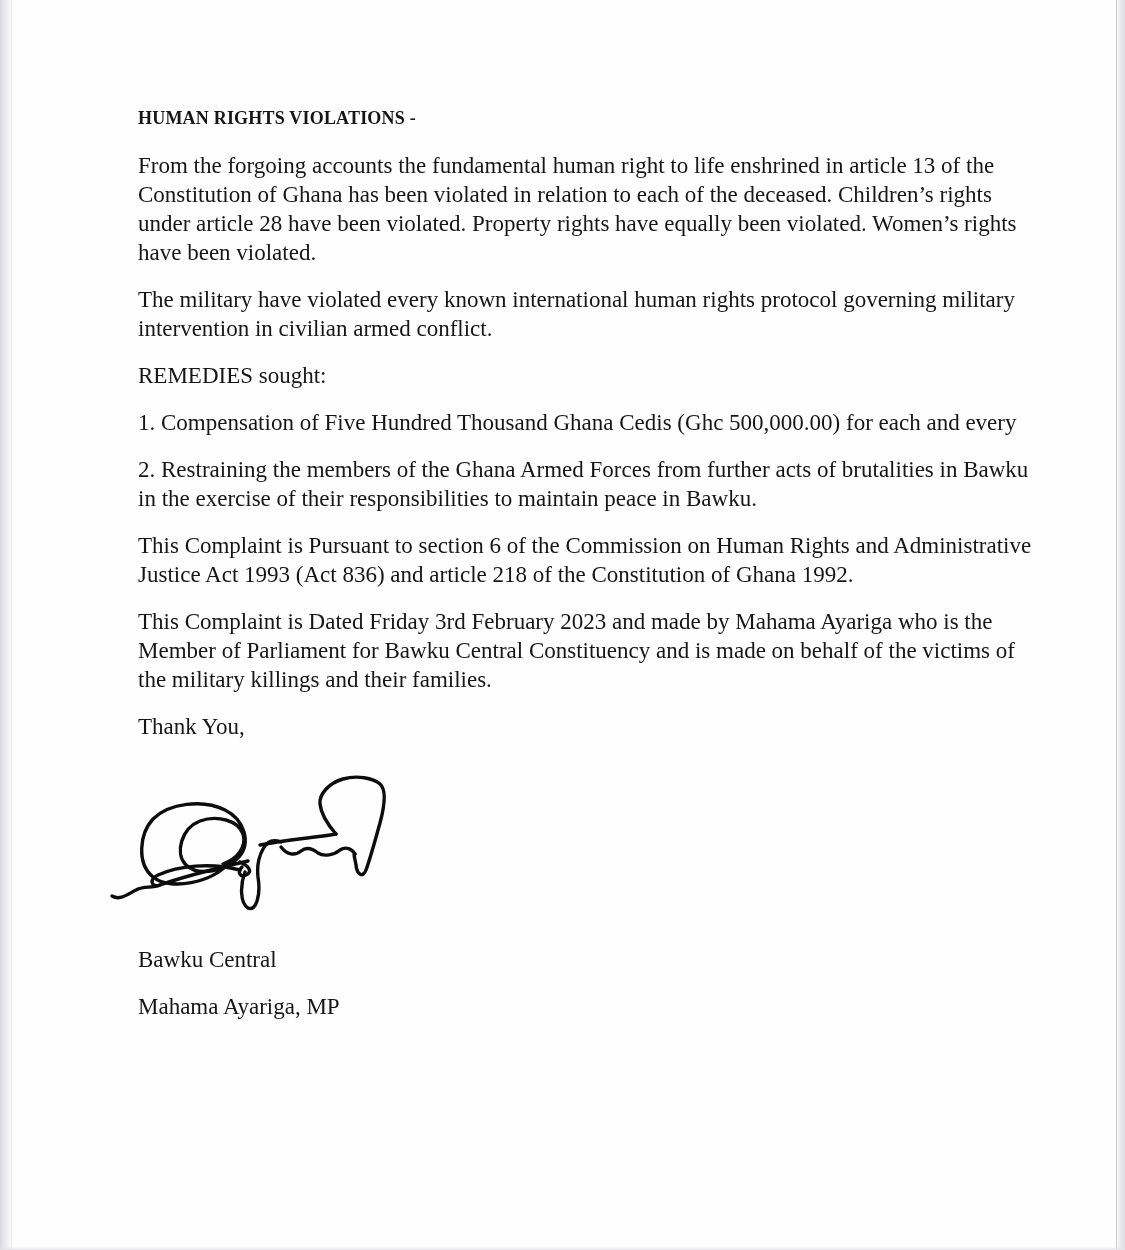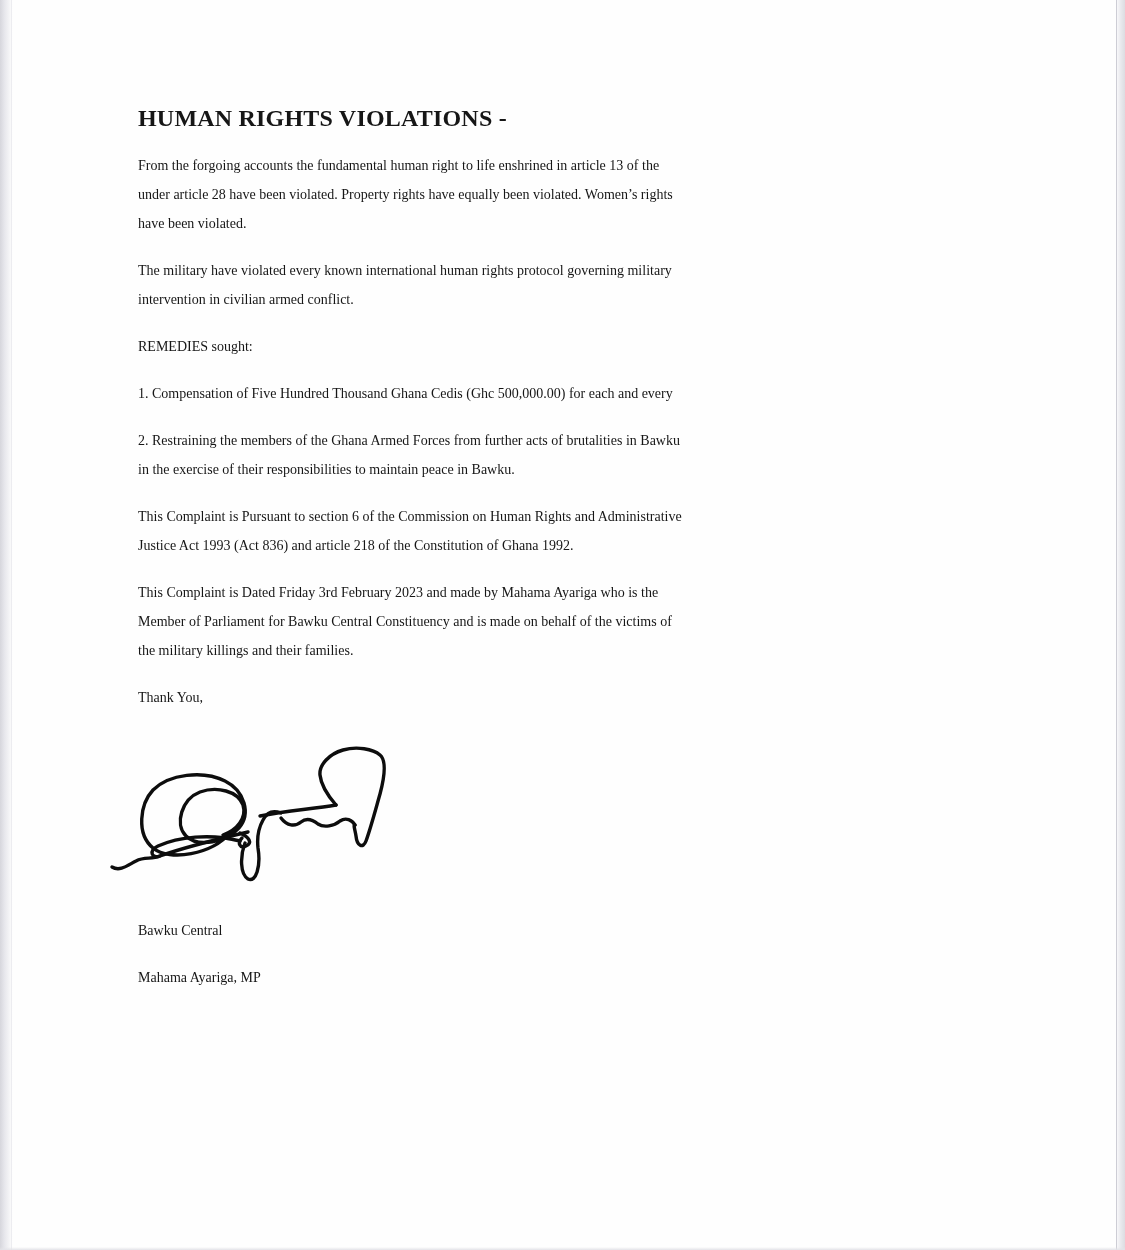--- a/index.html
+++ b/index.html
@@ -42,28 +42,28 @@
     background: linear-gradient(to top, #e3e3e8, rgba(255,255,255,0));
   }
   .content {
     position: absolute;
     left: 138px;
     top: 104px;
     width: 960px;
     color: #161616;
   }
   .heading {
-    font-size: 24px;
+    font-size: 18px;
     font-weight: 700;
     line-height: 29px;
     margin: 0 0 18px 0;
     letter-spacing: 0.2px;
   }
   .para {
-    font-size: 14px;
+    font-size: 23px;
     line-height: 29px;
     margin: 0 0 18px 0;
   }
   .ln {
     display: block;
     white-space: pre;
   }
   .sig-block {
     margin: 26px 0 28px -53px;
     width: 320px;
@@ -78,20 +78,21 @@
   <div class="edge-left"></div>
   <div class="edge-right"></div>
   <div class="edge-bottom"></div>
 
   <div class="content">
 
     <h1 class="heading">HUMAN RIGHTS VIOLATIONS -</h1>
 
     <p class="para">
       <span class="ln">From the forgoing accounts the fundamental human right to life enshrined in article 13 of the</span>
+      <span class="ln">Constitution of Ghana has been violated in relation to each of the deceased. Children’s rights</span>
       <span class="ln">under article 28 have been violated. Property rights have equally been violated. Women’s rights</span>
       <span class="ln">have been violated.</span>
     </p>
 
     <p class="para">
       <span class="ln">The military have violated every known international human rights protocol governing military</span>
       <span class="ln">intervention in civilian armed conflict.</span>
     </p>
 
     <p class="para">

